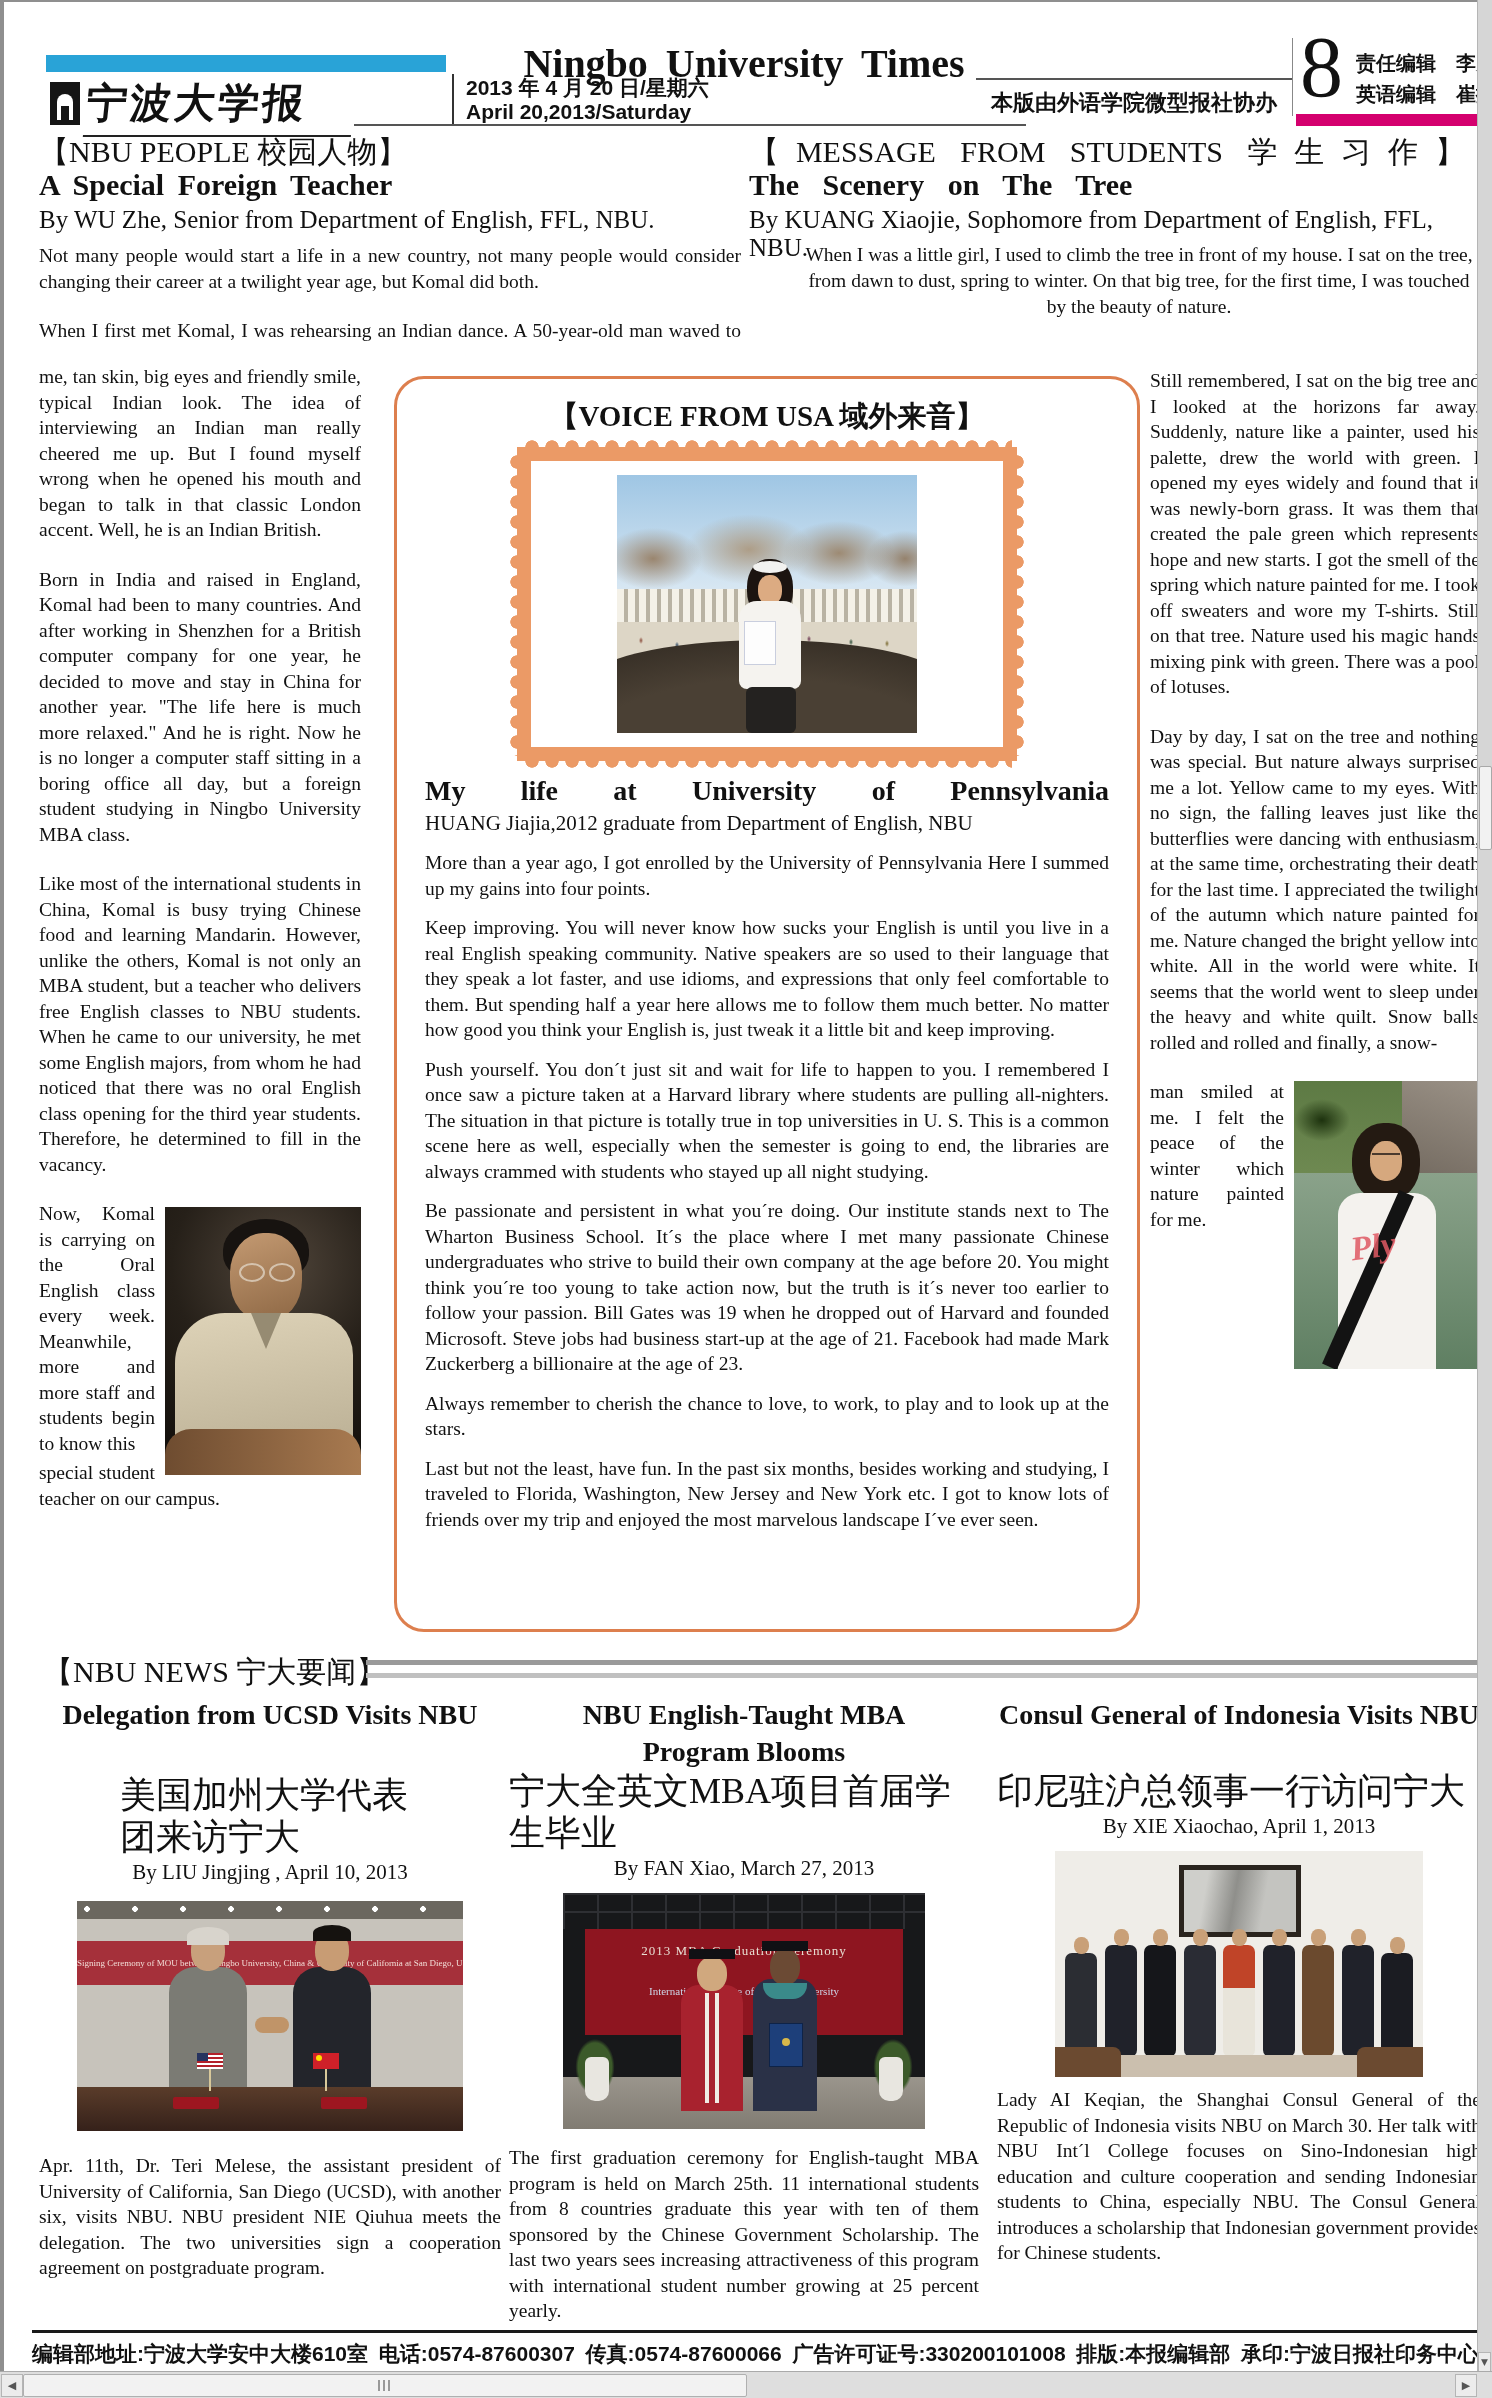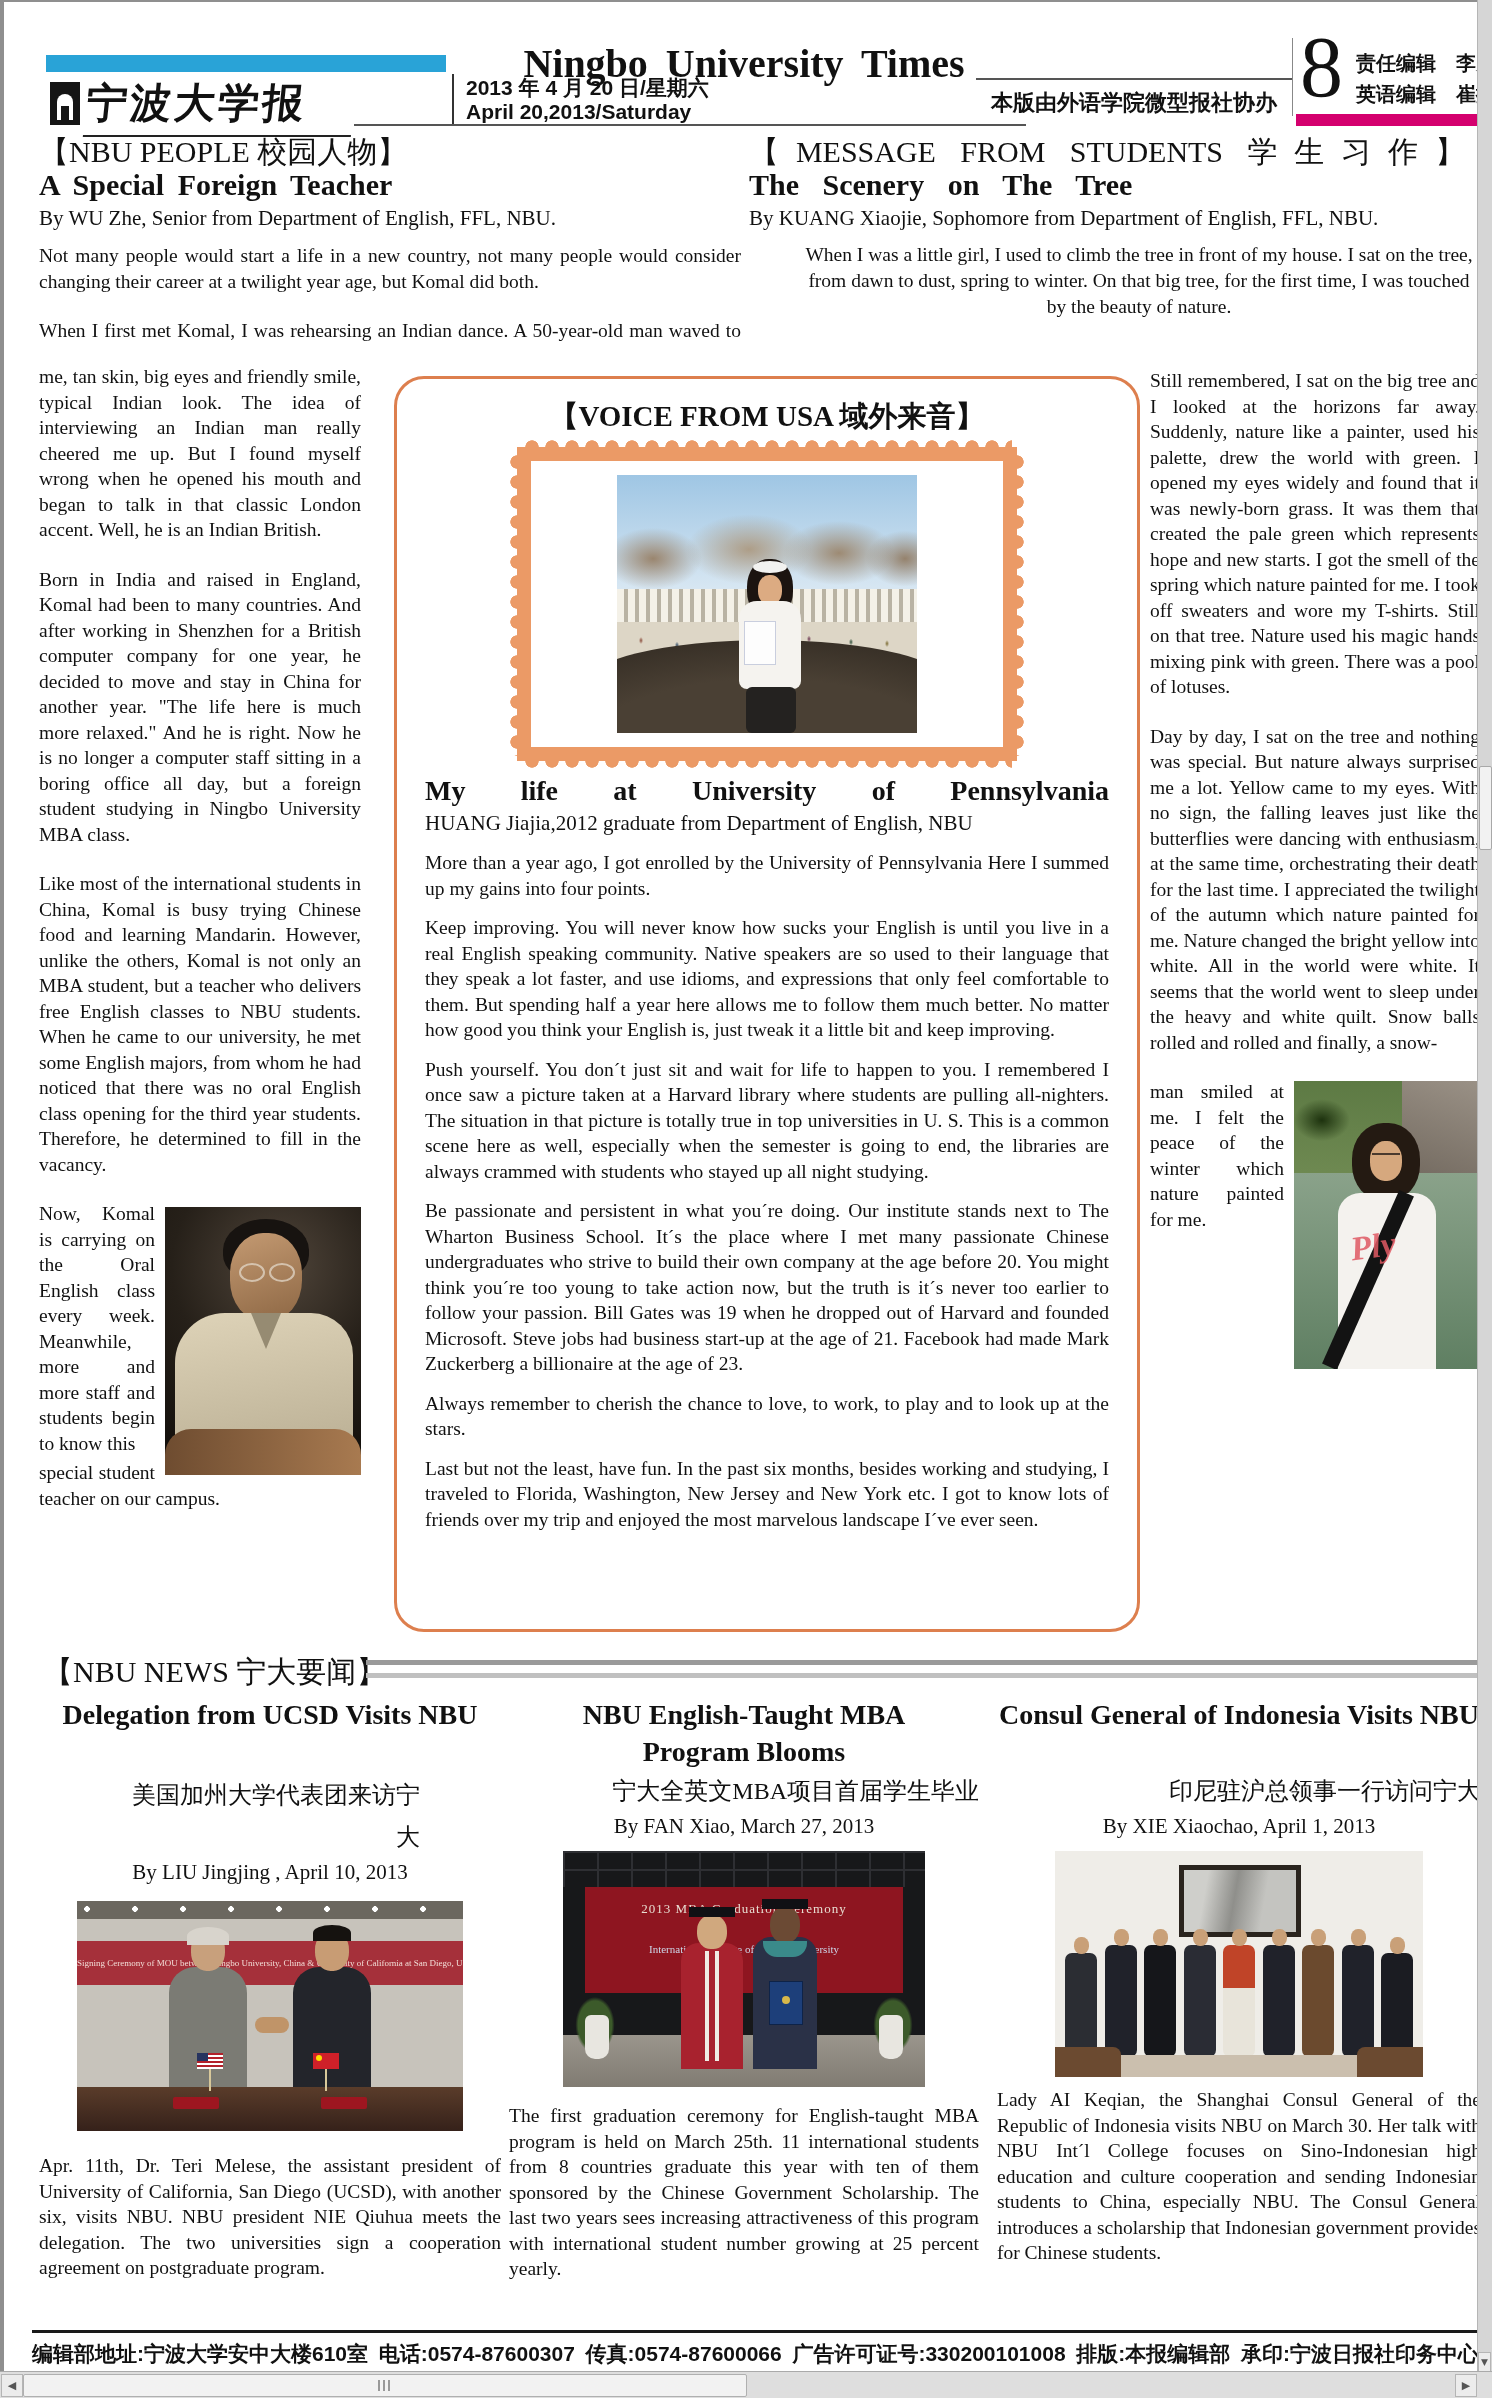--- a/index.html
+++ b/index.html
@@ -26,21 +26,21 @@
   .np-title{left:478px;top:38px;width:524px;text-align:center;font-size:40px;font-weight:bold;word-spacing:8px;}
   .mast-rule-a{left:972px;top:76px;width:316px;height:2px;background:#555;}
   .organizer{left:974px;top:86px;width:312px;text-align:center;font-size:22px;font-weight:bold;}
   .v8line{left:1288px;top:36px;width:1px;height:78px;background:#888;}
   .page-no{left:1296px;top:20px;font-size:86px;line-height:90px;font-weight:normal;}
   .editors{left:1352px;top:46px;font-size:20px;font-weight:bold;line-height:31px;white-space:nowrap;}
   .magenta-bar{left:1292px;top:112px;width:186px;height:12px;background:#d4006e;}
   
   .sec-head{font-size:30px;font-weight:normal;white-space:nowrap;}
   .art-title{font-size:30px;font-weight:bold;}
-  .byline{font-size:21px;font-family:Liberation Serif, serif;}
+  .byline{font-size:25px;font-family:Liberation Serif, serif;}
   
   .people-head{left:35px;top:130px;}
   .people-title{left:35px;top:166px;word-spacing:6px;}
   .people-byline{left:35px;top:204px;}
   .people-intro{left:35px;top:241px;width:702px;}
   .people-lead{left:35px;top:316px;width:702px;}
   .people-col{left:35px;top:354px;width:322px;}
   .people-col p{margin:8px 0 24px 0;}
   .ph-komal{position:relative;float:right;width:196px;height:268px;margin:6px 0 8px 10px;
     background:radial-gradient(circle at 58% 22%,#50453a 0%,#262019 45%,#0f0c09 100%);overflow:hidden;}
@@ -122,21 +122,21 @@
   .l-strap{position:absolute;left:66px;top:104px;width:16px;height:190px;background:#131313;transform:rotate(24deg);}
   .l-script{position:absolute;left:58px;top:150px;width:80px;height:50px;color:#e05a64;
     font-style:italic;font-size:34px;font-weight:bold;transform:rotate(-8deg);opacity:.85;}
   
   .news-head{left:39px;top:1650px;}
   .news-dline{left:362px;top:1658px;width:1113px;height:8px;
     border-top:5px solid #9a9a9a;border-bottom:5px solid #c0c0c0;}
   .news-col{top:1694px;}
   .nc1{left:35px;width:462px;} .nc2{left:505px;width:470px;} .nc3{left:993px;width:484px;}
   .news-title{text-align:center;font-size:28px;font-weight:bold;line-height:37px;min-height:74px;}
-  .news-cn{text-align:right;font-size:24px;line-height:42px;}
+  .news-cn{text-align:left;font-size:36px;line-height:42px;}
   .news-byline{text-align:center;font-size:21px;margin-top:2px;}
   .news-body{margin-top:16px;}
   .news-photo{position:relative;overflow:hidden;margin:12px auto 0;}
   
   .ph-sign{width:386px;height:230px;background:#c7c3bb;}
   .s-ceil{position:absolute;left:0;right:0;top:0;height:18px;background:#6b675f;}
   .s-lights{position:absolute;left:0;right:0;top:2px;height:12px;background:
     radial-gradient(circle 3px at 10px 6px,#fff 2.6px,rgba(0,0,0,0) 3px);background-size:48px 12px;background-repeat:repeat-x;}
   .s-banner{position:absolute;left:0;right:0;top:40px;height:44px;background:#a5303a;
     color:#f2dcd6;font-size:9px;line-height:44px;text-align:center;white-space:nowrap;overflow:hidden;}

